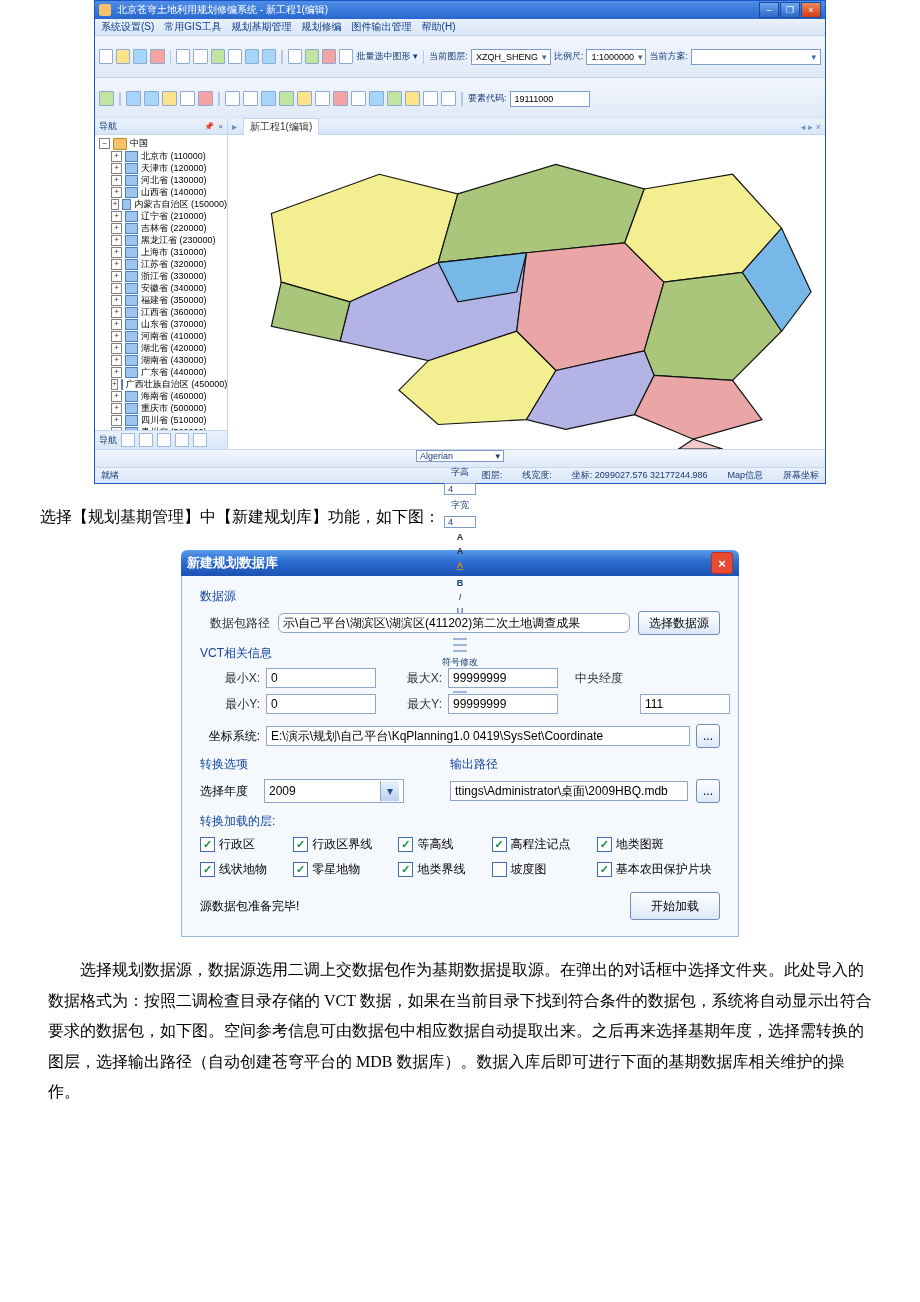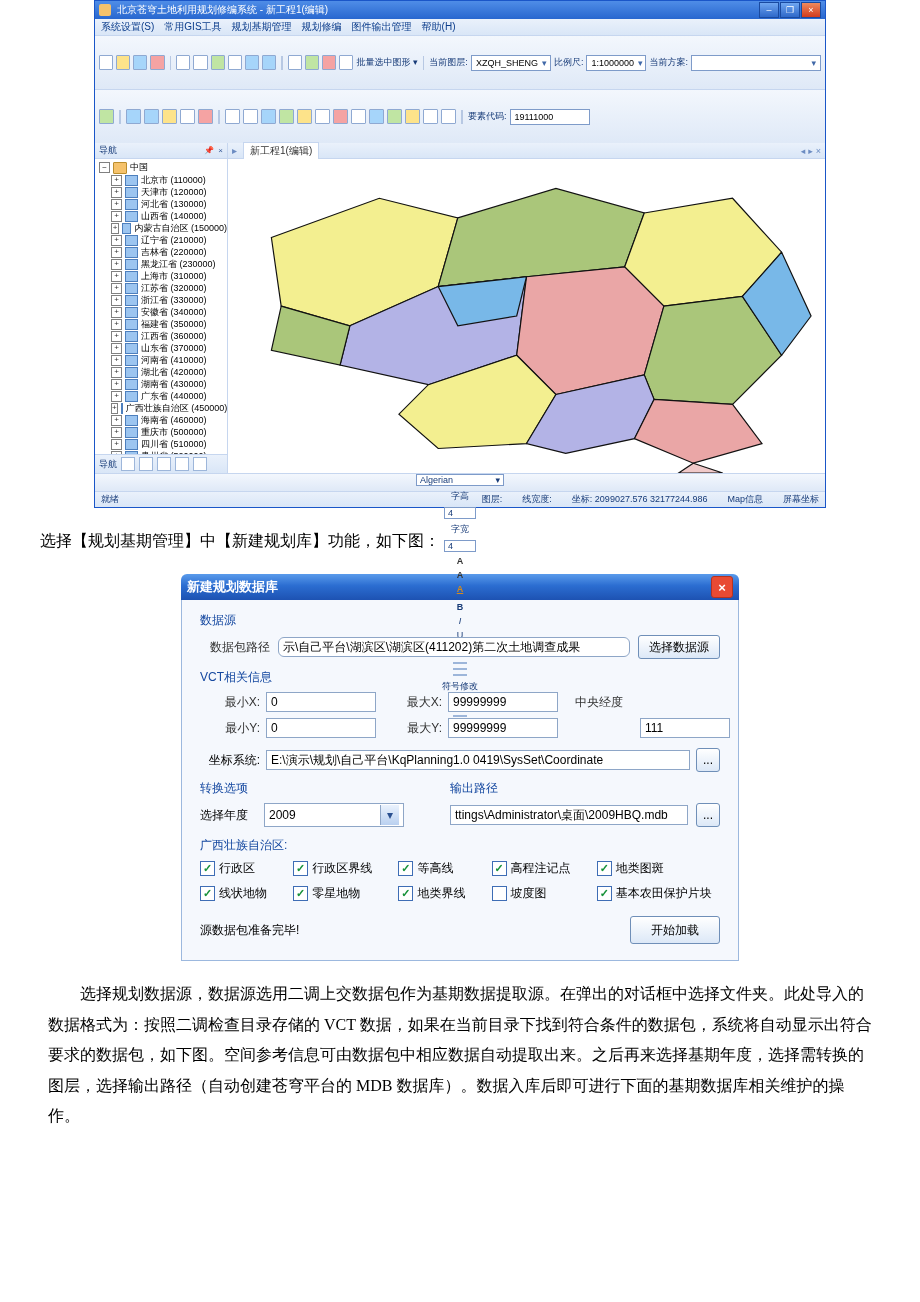--- a/index.html
+++ b/index.html
@@ -44,21 +44,21 @@
     height: 16px;
     background: linear-gradient(#eaf1fb, #d9e6f7);
     display: flex; align-items: center; gap: 10px;
     padding: 0 6px; color: #0b3c8b;
   }
   .menubar span { white-space: nowrap; }
   .toolbar-row {
     height: 17px;
     background: linear-gradient(#f3f7fd, #dfe9f7);
     display: flex; align-items: center; gap: 3px;
-    padding: 18px 4px;
+    padding: 12px 4px;
     border-top: 1px solid #c6d6ef;
   }
   .tb-ico { width: 13px; height: 13px; border: 1px solid #8fa9d2; background: #fff; border-radius: 1px; }
   .tb-ico.y { background: #fde38a; }
   .tb-ico.b { background: #a6d5fa; }
   .tb-ico.r { background: #f5a3a3; }
   .tb-ico.g { background: #c0e5a3; }
   .tb-sep { width: 2px; height: 14px; background: #b7c8e3; margin: 0 2px; }
   .tb-label { font-size: 9px; color: #173b78; white-space: nowrap; }
   .tb-dd { height: 14px; border: 1px solid #7e9bc9; background: #fff; font-size: 9px; padding: 0 4px; display: flex; align-items: center; }
@@ -584,21 +584,21 @@
         </div>
         <div class="col" style="flex:1;">
           <div class="section-title">输出路径</div>
           <div class="convert-row">
             <span class="inp" style="flex:1;">ttings\Administrator\桌面\2009HBQ.mdb</span>
             <span class="btn small">...</span>
           </div>
         </div>
       </div>
 
-      <div class="section-title" style="margin-top:10px;">广西壮族自治区:</div>
+      <div class="section-title" style="margin-top:10px;">转换加载的层:</div>
       <div class="layers" id="layer-checks">
           <div class="chk">
             <span class="box">✓</span>
             <span>行政区</span>
           </div>
           <div class="chk">
             <span class="box">✓</span>
             <span>行政区界线</span>
           </div>
           <div class="chk">

